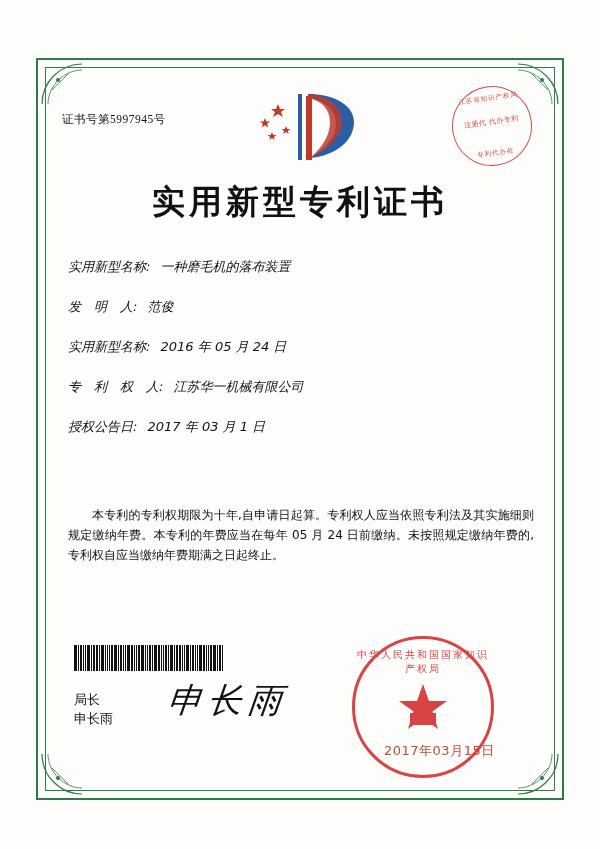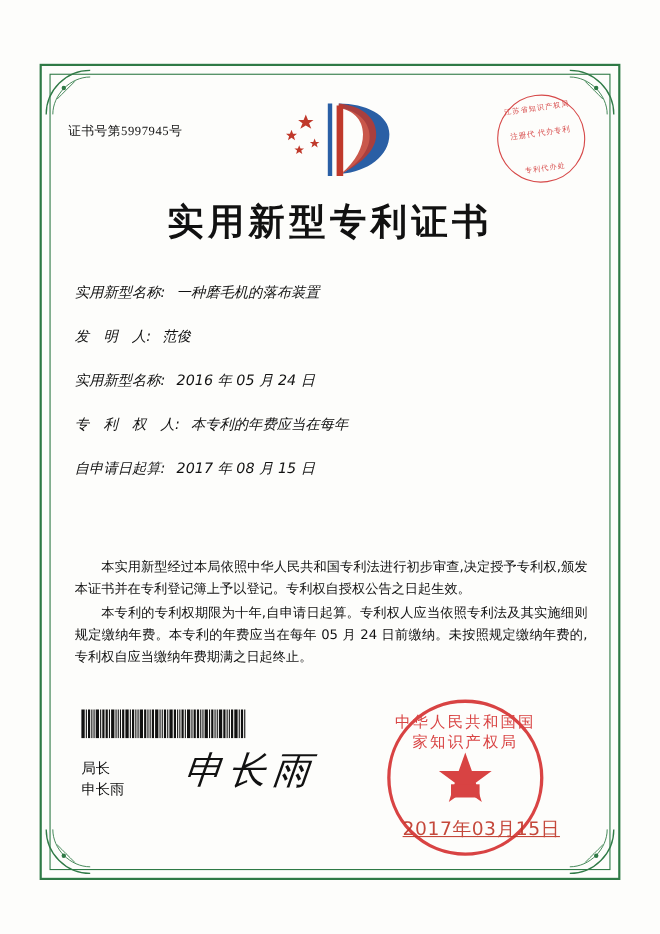--- a/index.html
+++ b/index.html
@@ -210,42 +210,41 @@
   .main-seal .star {
     position: absolute;
     left: 50%; top: 50%;
     transform: translate(-50%,-50%);
     width: 54px; height: 54px;
   }
   .seal-top {
     position: absolute;
     top: 9px; left: 0; width: 100%;
     text-align: center;
-    font-size: 14px;
+    font-size: 10px;
     letter-spacing: 2px;
     font-family: "DejaVu Sans", sans-serif;
   }
   .seal-bottom {
     position: absolute;
     bottom: 10px; left: 0; width: 100%;
     text-align: center;
     font-size: 9.5px;
     letter-spacing: 2px;
     font-family: "DejaVu Sans", sans-serif;
   }
 
   .seal-date {
     position: absolute;
-    left: 366px; top: 742px;
-    font-size: 17px;
+    left: 384px; top: 742px;
+    font-size: 13px;
     color: #c0392b;
     font-family: "DejaVu Sans", sans-serif;
     letter-spacing: .5px;
     opacity: .92;
-    text-decoration: underline;
   }
 
   
   .page-footer {
     position: absolute;
     left: 0; top: 772px;
     width: 600px;
     text-align: center;
     font-size: 11px;
     color: #111;
@@ -325,30 +324,29 @@
     <div class="field-row">
       <span class="field-label">发　明　人:</span>
       <span class="field-value">范俊</span>
     </div>
     <div class="field-row">
       <span class="field-label">实用新型名称:</span>
       <span class="field-value">2016 年 05 月 24 日</span>
     </div>
     <div class="field-row">
       <span class="field-label">专　利　权　人:</span>
-      <span class="field-value">本专利的年费应当在每年</span>
+      <span class="field-value">江苏华一机械有限公司</span>
     </div>
     <div class="field-row">
-      <span class="field-label">自申请日起算:</span>
-      <span class="field-value">2017 年 08 月 15 日</span>
+      <span class="field-label">授权公告日:</span>
+      <span class="field-value">2017 年 03 月 1 日</span>
     </div>
   </div>
 
   <div class="body-text">
-    <p>本实用新型经过本局依照中华人民共和国专利法进行初步审查,决定授予专利权,颁发本证书并在专利登记簿上予以登记。专利权自授权公告之日起生效。</p>
     <p>本专利的专利权期限为十年,自申请日起算。专利权人应当依照专利法及其实施细则规定缴纳年费。本专利的年费应当在每年 05 月 24 日前缴纳。未按照规定缴纳年费的,专利权自应当缴纳年费期满之日起终止。</p>
   </div>
 
   <div class="barcode">
     <i style="width:3px"></i>
       <i style="width:1px"></i>
       <i style="width:2px"></i>
       <i style="width:1px"></i>
     <i style="width:1px"></i>
       <i style="width:3px"></i>

